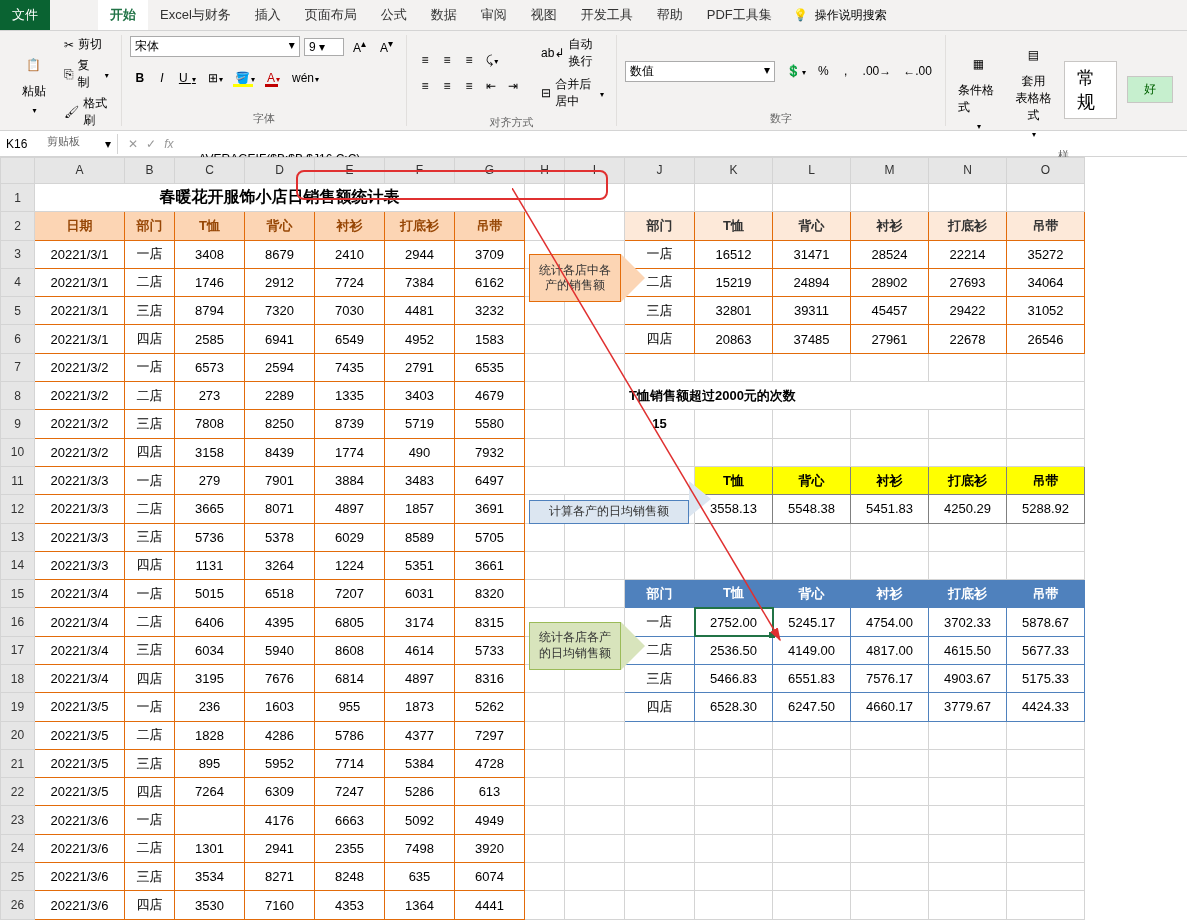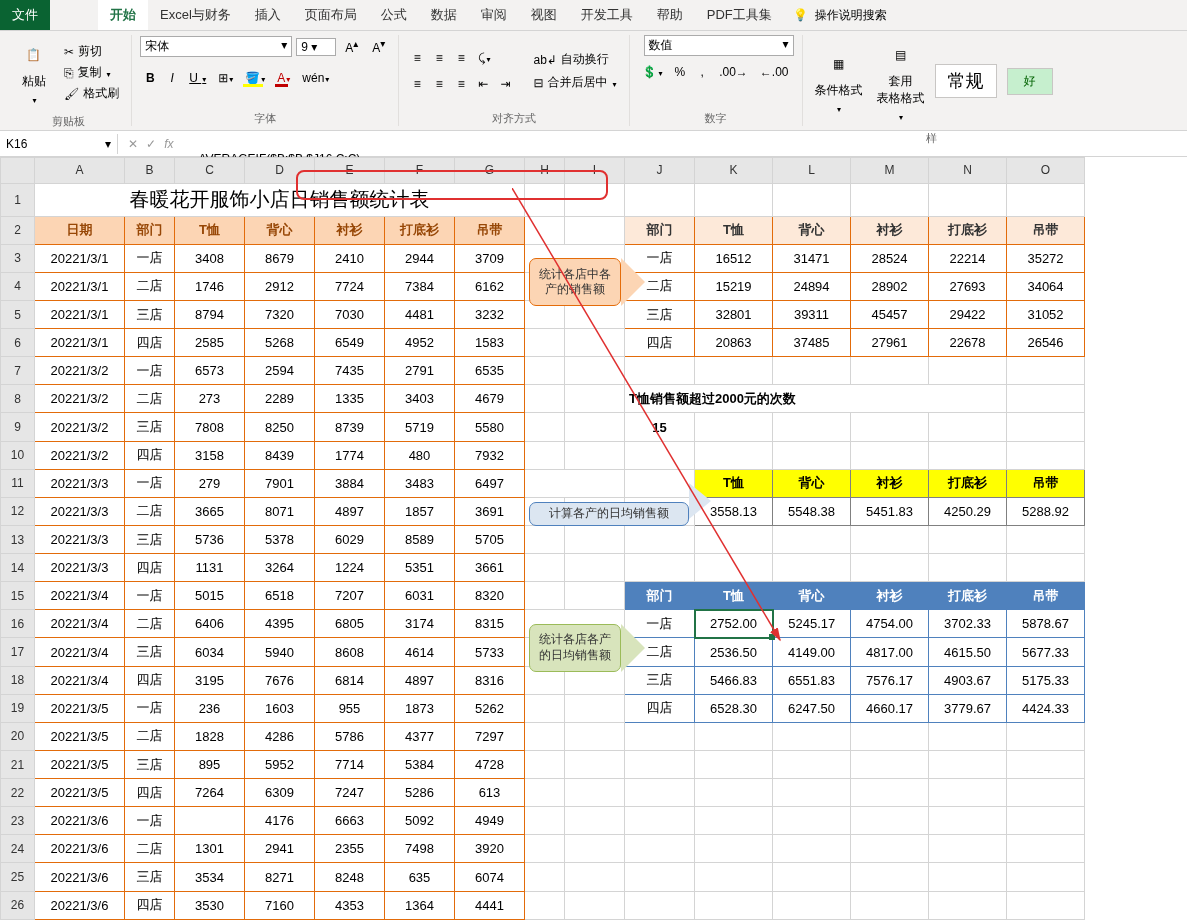--- a/index.html
+++ b/index.html
@@ -34,37 +34,37 @@
 .fx-area { display: flex; align-items: center; flex: 1; margin-top: 31px; }
 .formula-box { flex: 1; padding: 2px 8px; max-width: 300px; }
 .formula-highlight { position: absolute; border: 2px solid #e03030; border-radius: 8px; left: 296px; top: 170px; width: 312px; height: 30px; pointer-events: none; z-index: 100; }
 
 .sheet-wrap { display: flex; height: calc(100vh - 160px); overflow: auto; background: #fff; }
 table.sheet { border-collapse: collapse; table-layout: fixed; }
 .sheet th { background: #e6e6e6; border: 1px solid #d4d4d4; font-weight: normal; color: #333; height: 20px; font-size: 12px; text-align: center; }
 .sheet th.col { height: 22px; }
 .sheet th.row { width: 34px; }
 .sheet td { border: 1px solid #d4d4d4; height: 24px; font-size: 13px; padding: 0 4px; text-align: center; background: #fff; vertical-align: middle; }
-.sheet td.title { font-family: "KaiTi", "STKaiti"; font-size: 20px; font-weight: normal; }
+.sheet td.title { font-family: "KaiTi", "STKaiti"; font-size: 16px; font-weight: bold; }
 
 .hdr-orange { background: #fcd5b4 !important; color: #974706; font-weight: bold; border: 1px solid #e26b0a !important; }
 .hdr-orange2 { background: #fde9d9 !important; border: 1px solid #e26b0a !important; color: #333; font-weight: bold; }
 .cell-border-o { border: 1px solid #e26b0a !important; }
 
 .hdr-yellow { background: #ffff00 !important; font-weight: bold; border: 1px solid #808080 !important; }
 .cell-border-g { border: 1px solid #808080 !important; }
 
 .hdr-blue { background: #4f81bd !important; color: #fff; font-weight: bold; border: 1px solid #4f81bd !important; }
 .cell-border-b { border: 1px solid #4f81bd !important; }
 
 .sel-cell { border: 2px solid #217346 !important; position: relative; }
 .sel-cell::after { content: ""; position: absolute; right: -3px; bottom: -3px; width: 6px; height: 6px; background: #217346; }
 
 .arrow-shape { position: relative; }
-.arr-body { position: absolute; display: flex; align-items: center; justify-content: center; font-size: 12px; line-height: 1.3; text-align: center; padding: 4px; border-radius: 7px; }
+.arr-body { position: absolute; display: flex; align-items: center; justify-content: center; font-size: 12px; line-height: 1.3; text-align: center; padding: 4px; }
 .arr-orange .arr-body { background: #fcd5b4; border: 1px solid #e46c0a; color: #333; }
 .arr-blue .arr-body { background: #dce6f1; border: 1px solid #4f81bd; color: #333; }
 .arr-green .arr-body { background: #d8e4bc; border: 1px solid #9bbb59; color: #333; }
 .arr-head { position: absolute; width: 0; height: 0; }
 .arr-orange .arr-head { border-top: 24px solid transparent; border-bottom: 24px solid transparent; border-left: 24px solid #fcd5b4; }
 .arr-blue .arr-head { border-top: 18px solid transparent; border-bottom: 18px solid transparent; border-left: 22px solid #dce6f1; }
 .arr-green .arr-head { border-top: 24px solid transparent; border-bottom: 24px solid transparent; border-left: 24px solid #d8e4bc; }
 
 .long-arrow { position: absolute; top: 188px; left: 512px; width: 280px; height: 460px; pointer-events: none; z-index: 90; }
 
@@ -115,21 +115,21 @@
             <span>格式刷</span>
           </div>
       </div>
     </div>
     <div class="group-label">剪贴板</div>
   </div>
 
   <div class="group">
     <div class="group-content" style="flex-direction:column; align-items:flex-start; gap:6px;">
       <div class="font-row">
-        <div class="font-select" style="width:152px"><span>宋体</span> <span style="float:right">▾</span></div>
+        <div class="font-select" style="width:170px"><span>宋体</span> <span style="float:right">▾</span></div>
         <div class="font-select" style="width:40px"><span>9</span> <span>▾</span></div>
         <div class="rb-btn">A<sup>▴</sup></div>
         <div class="rb-btn">A<sup>▾</sup></div>
       </div>
       <div class="btn-row">
         <div class="rb-btn bold">B</div>
         <div class="rb-btn" style="font-style:italic">I</div>
         <div class="rb-btn" style="text-decoration:underline">U <span class="dd-arrow"></span></div>
         <div class="rb-btn">⊞<span class="dd-arrow"></span></div>
         <div class="rb-btn" style="position:relative">🪣<span style="position:absolute;bottom:0;left:2px;right:6px;height:3px;background:#ffff00"></span><span class="dd-arrow"></span></div>
@@ -166,21 +166,21 @@
             <span>⊟</span>
             <span>合并后居中</span>
             <span class="dd-arrow"></span>
           </div>
       </div>
     </div>
     <div class="group-label">对齐方式</div>
   </div>
 
   <div class="group">
-    <div class="group-content" style="flex-direction:column;align-items:flex-end;gap:6px">
+    <div class="group-content" style="align-items:center;gap:6px">
       <div class="font-select" style="width:150px"><span>数值</span><span style="float:right">▾</span></div>
       <div class="btn-row">
         <div class="rb-btn">💲<span class="dd-arrow"></span></div>
         <div class="rb-btn">%</div>
         <div class="rb-btn">,</div>
         <div class="rb-btn">.00→</div>
         <div class="rb-btn">←.00</div>
       </div>
     </div>
     <div class="group-label">数字</div>
@@ -342,21 +342,21 @@
           <td class="cell-border-o">39311</td>
           <td class="cell-border-o">45457</td>
           <td class="cell-border-o">29422</td>
           <td class="cell-border-o">31052</td>
         </tr>
         <tr>
           <th class="row">6</th>
           <td class="cell-border-o">20221/3/1</td>
           <td class="cell-border-o">四店</td>
           <td class="cell-border-o">2585</td>
-          <td class="cell-border-o">5268</td>
+          <td class="cell-border-o">6941</td>
           <td class="cell-border-o">6549</td>
           <td class="cell-border-o">4952</td>
           <td class="cell-border-o">1583</td>
           <td></td>
           <td></td>
           <td class="cell-border-o">四店</td>
           <td class="cell-border-o">20863</td>
           <td class="cell-border-o">37485</td>
           <td class="cell-border-o">27961</td>
           <td class="cell-border-o">22678</td>
@@ -412,21 +412,21 @@
           <td></td>
           <td></td>
         </tr>
         <tr>
           <th class="row">10</th>
           <td class="cell-border-o">20221/3/2</td>
           <td class="cell-border-o">四店</td>
           <td class="cell-border-o">3158</td>
           <td class="cell-border-o">8439</td>
           <td class="cell-border-o">1774</td>
-          <td class="cell-border-o">480</td>
+          <td class="cell-border-o">490</td>
           <td class="cell-border-o">7932</td>
           <td></td>
           <td></td>
           <td></td>
           <td></td>
           <td></td>
           <td></td>
           <td></td>
           <td></td>
         </tr>

